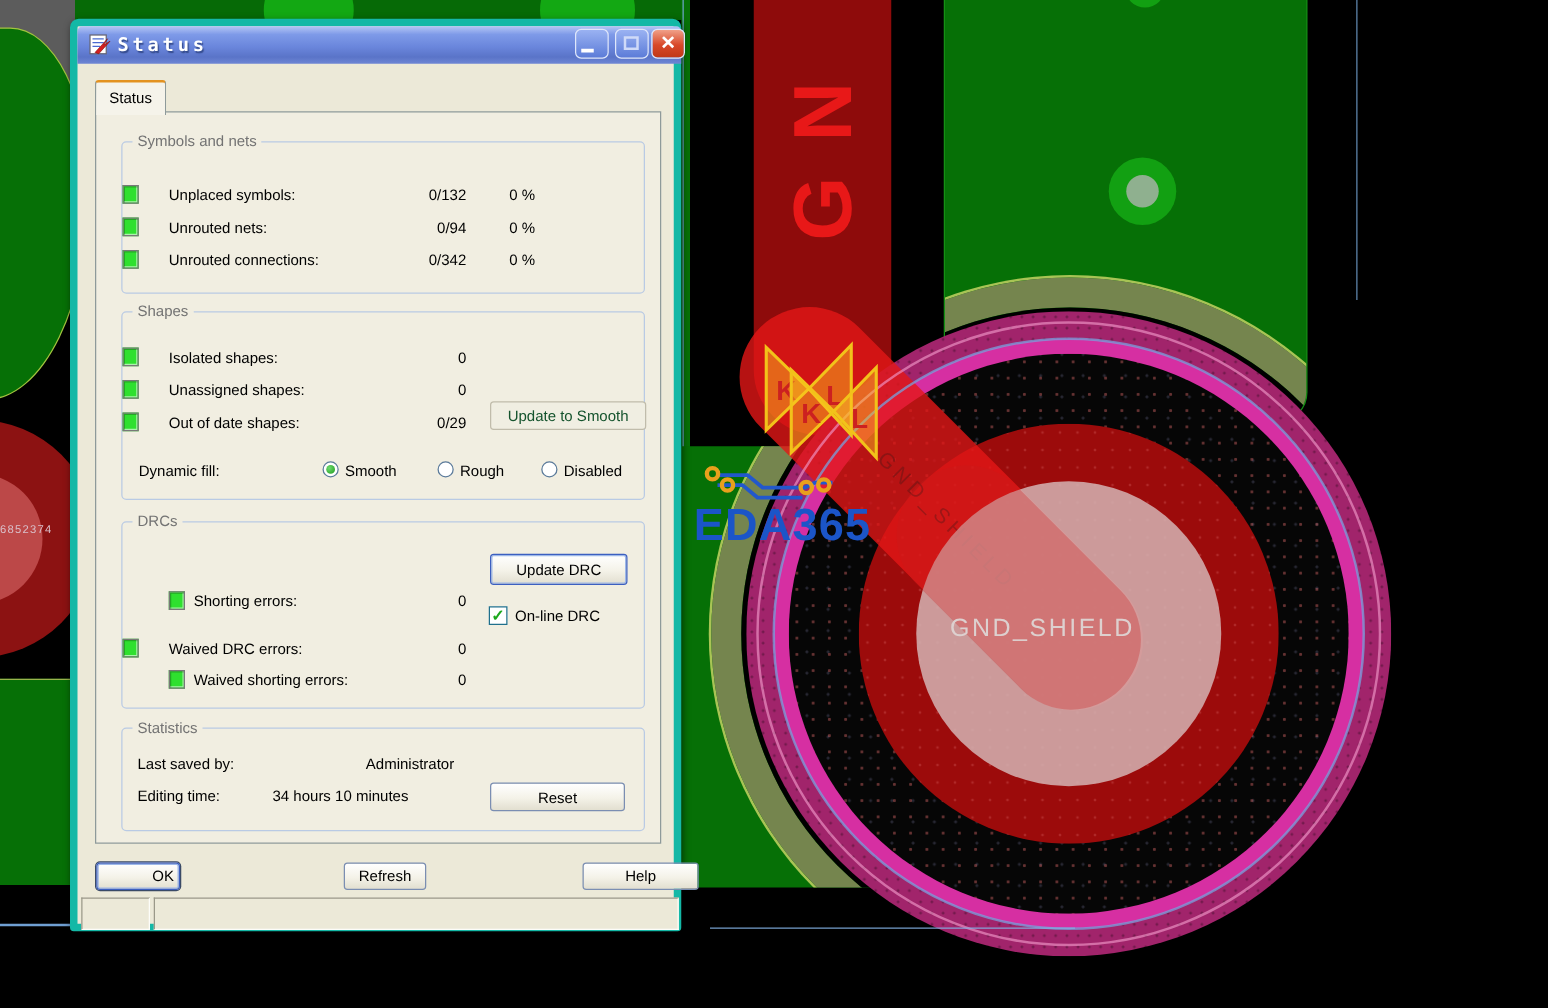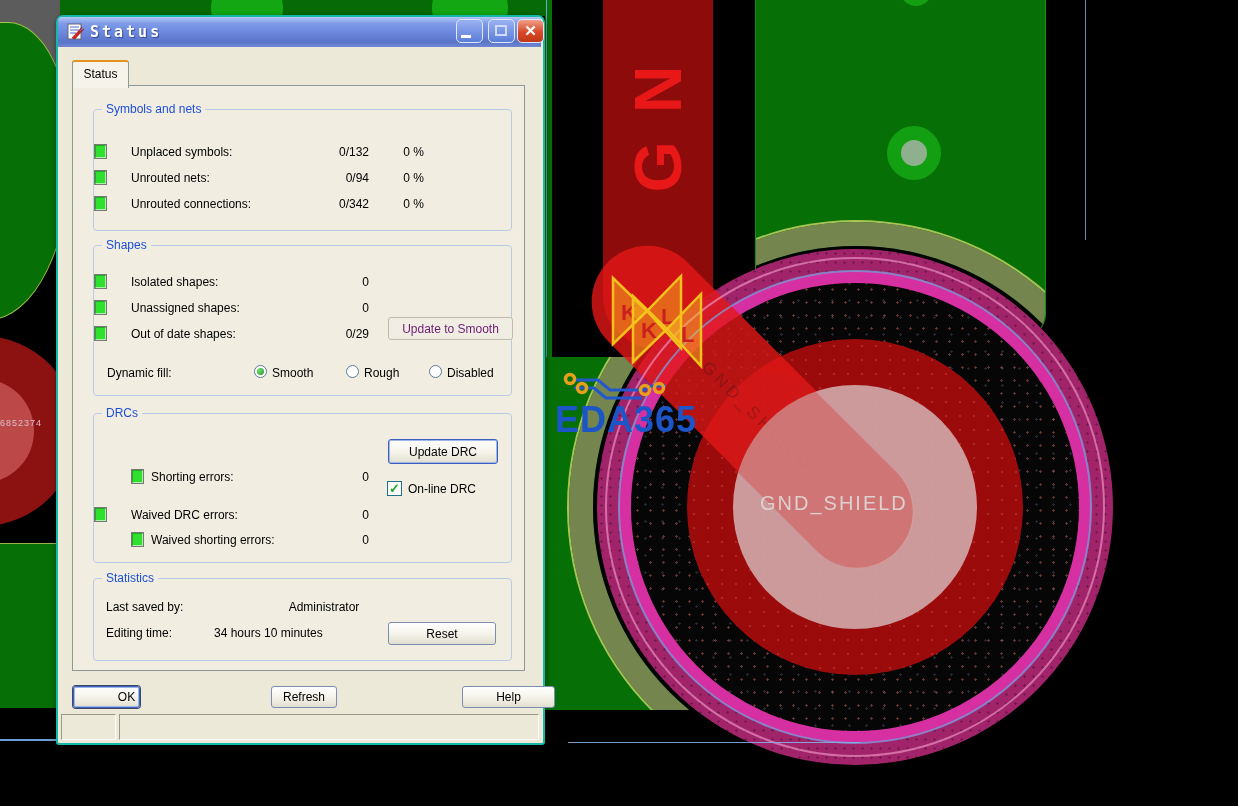--- a/index.html
+++ b/index.html
@@ -61,21 +61,21 @@
   .outline-pink{left:605px;top:257px;width:500px;height:500px;border-radius:50%;box-sizing:border-box;
     border:2px solid rgba(240,150,200,.65);}
   .outline-blue{left:618px;top:270px;width:474px;height:474px;border-radius:50%;box-sizing:border-box;
     border:2px solid rgba(120,160,220,.75);}
   .hline-keepout{left:568px;top:742px;width:292px;height:1px;background:rgba(130,175,225,.9);}
 
   .eda-text{left:555px;top:399px;color:#1b55c8;font-size:36px;font-weight:bold;letter-spacing:1px;}
 
   
   .dialog{left:56px;top:15px;width:489px;height:730px;box-sizing:border-box;
-    border:2px solid #14b8a6;border-radius:7px 7px 3px 3px;background:#ece9d8;
+    border:6px solid #14b8a6;border-radius:7px 7px 3px 3px;background:#ece9d8;
     box-shadow:1px 2px 6px rgba(0,0,0,.5);}
   .titlebar{position:absolute;left:0;top:0;width:483px;height:30px;border-radius:4px 4px 0 0;
     background:linear-gradient(180deg,#b5c6f5 0%,#7e9ae8 22%,#6a86dc 55%,#5a74c8 82%,#6e86d4 100%);}
   .ttext{position:absolute;left:32px;top:6px;color:#fff;font-family:"DejaVu Sans Mono",monospace;
     font-weight:bold;font-size:15px;letter-spacing:3px;text-shadow:1px 1px 1px #334a8c;}
   .ticon{position:absolute;left:9px;top:6px;width:18px;height:17px;}
   .tb{position:absolute;top:2px;width:27px;height:24px;border-radius:5px;border:1.5px solid #dfe7fb;
     box-sizing:border-box;text-align:center;cursor:default;}
   .tb.minmax{background:linear-gradient(#9ab2f2,#5c7cd8);}
   .tb.cls{background:linear-gradient(#f0a088,#d84828 55%,#c03818);color:#fff;font-weight:bold;
@@ -83,34 +83,34 @@
   .glyph-min{position:absolute;left:4px;bottom:4px;width:10px;height:3px;background:#fff;}
   .glyph-max{position:absolute;left:6px;top:5px;width:12px;height:11px;border:2px solid #cfdaf8;box-sizing:border-box;}
 
   .tab{position:absolute;left:14px;top:43px;width:55px;height:26px;background:#f5f3ea;
     border:1px solid #8e9a9a;border-top:2px solid #e39220;border-bottom:none;border-radius:3px 3px 0 0;
     font-size:12px;text-align:center;line-height:24px;color:#000;z-index:3;}
   .panel{position:absolute;left:14px;top:68px;width:453px;height:586px;background:#f1eee1;
     border:1px solid #8e9a9a;box-sizing:border-box;z-index:2;}
 
   .group{position:absolute;border:1px solid #b9cae4;border-radius:4px;}
-  .glabel{position:absolute;left:8px;top:-8px;background:#f1eee1;padding:0 4px;font-size:12px;color:#1d4ed8;}
+  .glabel{position:absolute;left:8px;top:-8px;background:#f1eee1;padding:0 4px;font-size:12px;color:#737373;}
   .grow{position:absolute;left:0;right:0;height:16px;font-size:12px;color:#000000;}
   .ind{position:absolute;width:13px;height:15px;top:0;background:#2fe02f;border:1px solid #787878;
     box-sizing:border-box;box-shadow:inset 1px 1px 0 rgba(0,0,0,.25),inset -1px -1px 0 rgba(255,255,255,.6);}
   .ind.yellow{background:#f2ea10;}
   .rlabel{position:absolute;left:37px;top:1px;}
   .rlabel.sub{left:57px;}
   .rval{position:absolute;left:180px;top:1px;width:95px;text-align:right;}
   .rpct{position:absolute;left:285px;top:1px;width:45px;text-align:right;}
 
   .btn{position:absolute;box-sizing:border-box;background:linear-gradient(#ffffff,#f4f2e8 55%,#e2dfd0);
     border:1px solid #7b8eb2;border-radius:3px;font-size:12px;font-family:"Liberation Sans",sans-serif;
     color:#000;text-align:center;cursor:default;padding:0;}
-  .btn.disabled{color:#701a75;border-color:#c0bcab;background:#f0eee2;}
+  .btn.disabled{color:#14532d;border-color:#c0bcab;background:#f0eee2;}
   .btn.default{border-color:#3c5fc0;box-shadow:inset 0 0 0 1px #9db8e8;}
   .btn.focus{box-shadow:0 0 0 1px #3a4a66, inset 0 0 0 1px #9db8e8;border-color:#3c5fc0;padding-left:40px;}
 
   .radio{position:absolute;width:13px;height:13px;border-radius:50%;background:#fff;
     border:1px solid #5a7a9a;box-sizing:border-box;}
   .radio .dot{position:absolute;left:2px;top:2px;width:7px;height:7px;border-radius:50%;
     background:radial-gradient(circle at 35% 35%,#6fdc6f,#1e9a1e);}
   .rtext{position:absolute;top:1px;font-size:12px;}
   .checkbox{position:absolute;width:15px;height:15px;background:#fff;border:1px solid #20708c;
     box-sizing:border-box;color:#1ca81c;font-weight:bold;font-size:13px;line-height:13px;text-align:center;}

